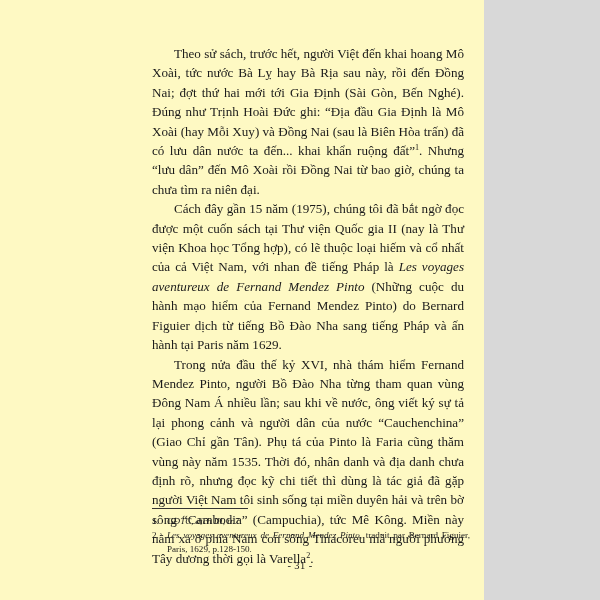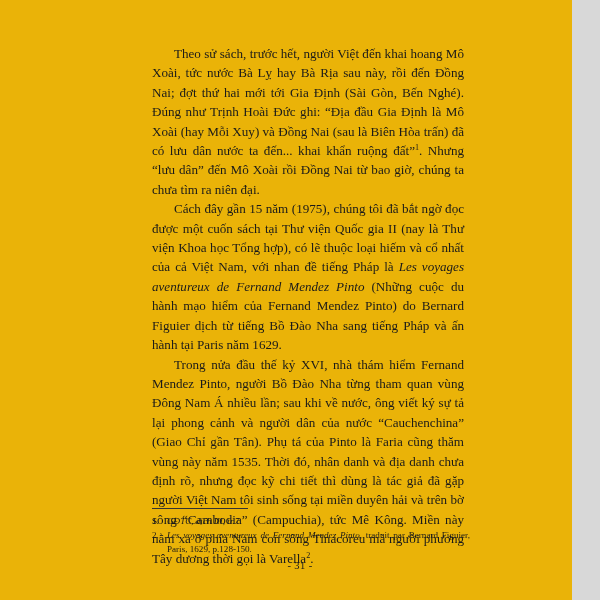--- a/index.html
+++ b/index.html
@@ -1,23 +1,23 @@
 <!DOCTYPE html>
 <html><head>
 <meta charset="utf-8">
 <style>
   html, body {
     margin: 0;
     padding: 0;
     background: #d8d8d8;
   }
   .page {
-    width: 572px;
+    width: 484px;
     height: 600px;
-    background: #eab308;
+    background: #fef9c3;
     box-sizing: border-box;
     position: relative;
     overflow: hidden;
     font-family: "Liberation Serif", serif;
     color: #1a1a1a;
   }
   .content {
     position: absolute;
     left: 152px;
     top: 44px;

